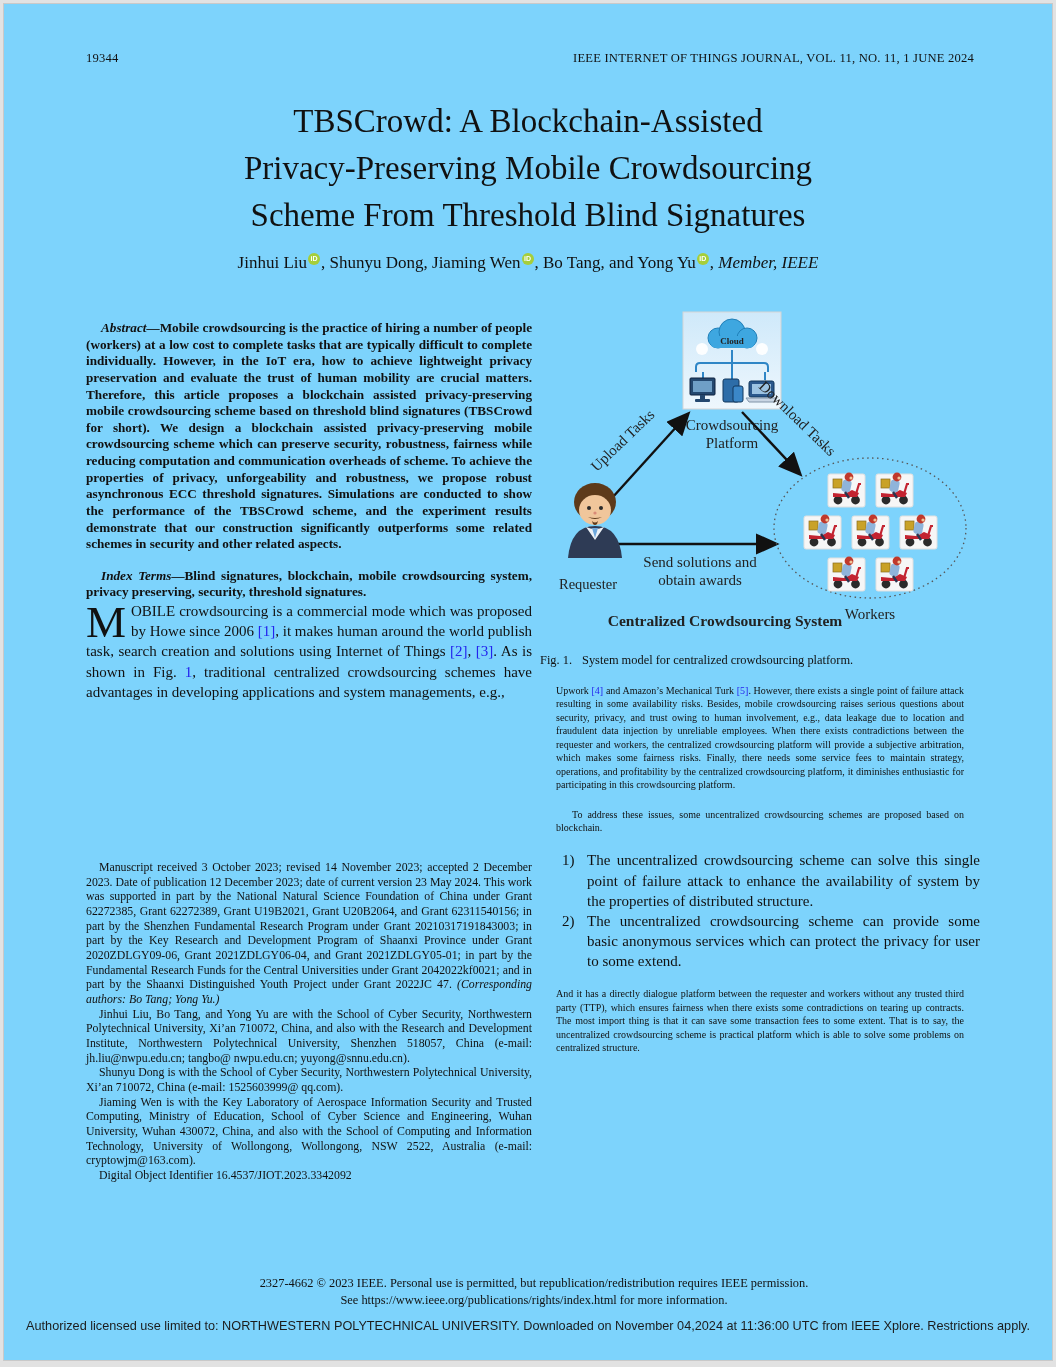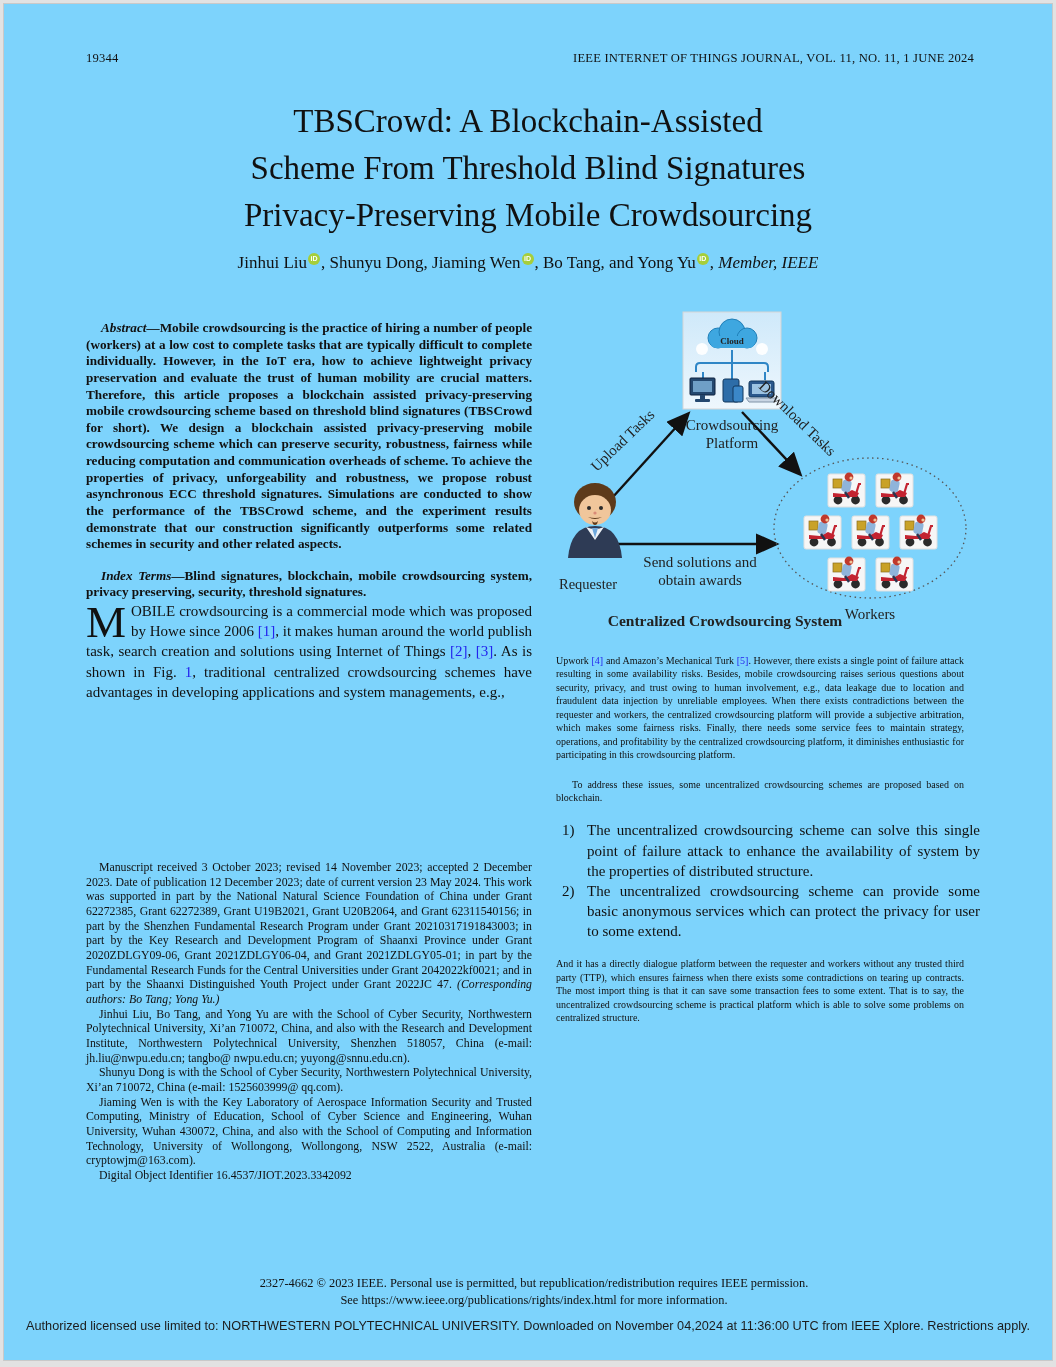--- a/index.html
+++ b/index.html
@@ -40,22 +40,22 @@
 
 <div class="page">
 
   <div class="hdr">
     <span>19344</span>
     <span>IEEE INTERNET OF THINGS JOURNAL, VOL. 11, NO. 11, 1 JUNE 2024</span>
   </div>
 
   <div class="title">
     <div>TBSCrowd: A Blockchain-Assisted</div>
+    <div>Privacy-Preserving Mobile Crowdsourcing</div>
     <div>Scheme From Threshold Blind Signatures</div>
-    <div>Privacy-Preserving Mobile Crowdsourcing</div>
   </div>
 
   <div class="authors">
     <span>Jinhui Liu</span><span class="orcid">iD</span><span>, Shunyu Dong, Jiaming Wen</span><span class="orcid">iD</span><span>, Bo Tang, and Yong Yu</span><span class="orcid">iD</span><span>, </span><span class="mi">Member, IEEE</span>
   </div>
 
   <div class="colL">
     <p class="abs" style="margin:0"><span class="lead">Abstract—</span><span>Mobile crowdsourcing is the practice of hiring a number of people (workers) at a low cost to complete tasks that are typically difficult to complete individually. However, in the IoT era, how to achieve lightweight privacy preservation and evaluate the trust of human mobility are crucial matters. Therefore, this article proposes a blockchain assisted privacy-preserving mobile crowdsourcing scheme based on threshold blind signatures (TBSCrowd for short). We design a blockchain assisted privacy-preserving mobile crowdsourcing scheme which can preserve security, robustness, fairness while reducing computation and communication overheads of scheme. To achieve the properties of privacy, unforgeability and robustness, we propose robust asynchronous ECC threshold signatures. Simulations are conducted to show the performance of the TBSCrowd scheme, and the experiment results demonstrate that our construction significantly outperforms some related schemes in security and other related aspects.</span></p>
     <p class="idx" style="margin-bottom:0"><span class="lead">Index Terms—</span><span>Blind signatures, blockchain, mobile crowdsourcing system, privacy preserving, security, threshold signatures.</span></p>
     <p class="body-p intro" style="margin:0"><span class="dropcap">M</span><span>OBILE crowdsourcing is a commercial mode which was proposed by Howe since 2006 </span><a class="cite">[1]</a><span>, it makes human around the world publish task, search creation and solutions using Internet of Things </span><a class="cite">[2]</a><span>, </span><a class="cite">[3]</a><span>. As is shown in Fig. </span><a class="cite">1</a><span>, traditional centralized crowdsourcing schemes have advantages in developing applications and system managements, e.g.,</span></p>
@@ -160,20 +160,21 @@
         <use href="#sc" x="330" y="226"></use>
         <use href="#sc" x="378" y="226"></use>
         <use href="#sc" x="306" y="268"></use>
         <use href="#sc" x="354" y="268"></use>
         <text x="330" y="313" text-anchor="middle" font-size="15">Workers</text>
 
         <text x="185" y="320" text-anchor="middle" font-size="15.5" font-weight="bold">Centralized Crowdsourcing System</text>
       </svg>
     </div>
 
+    <div class="figcap"><span>Fig. 1.</span><span class="sp"></span><span>System model for centralized crowdsourcing platform.</span></div>
 
     <p class="rc-p rc1"><span>Upwork </span><a class="cite">[4]</a><span> and Amazon’s Mechanical Turk </span><a class="cite">[5]</a><span>. However, there exists a single point of failure attack resulting in some availability risks. Besides, mobile crowdsourcing raises serious questions about security, privacy, and trust owing to human involvement, e.g., data leakage due to location and fraudulent data injection by unreliable employees. When there exists contradictions between the requester and workers, the centralized crowdsourcing platform will provide a subjective arbitration, which makes some fairness risks. Finally, there needs some service fees to maintain strategy, operations, and profitability by the centralized crowdsourcing platform, it diminishes enthusiastic for participating in this crowdsourcing platform.</span></p>
 
     <p class="rc-p ind">To address these issues, some uncentralized crowdsourcing schemes are proposed based on blockchain.</p>
 
     <div class="li"><span class="num">1)</span><span>The uncentralized crowdsourcing scheme can solve this single point of failure attack to enhance the availability of system by the properties of distributed structure.</span></div>
     <div class="li"><span class="num">2)</span><span>The uncentralized crowdsourcing scheme can provide some basic anonymous services which can protect the privacy for user to some extend.</span></div>
 
     <p class="rc-p">And it has a directly dialogue platform between the requester and workers without any trusted third party (TTP), which ensures fairness when there exists some contradictions on tearing up contracts. The most import thing is that it can save some transaction fees to some extent. That is to say, the uncentralized crowdsourcing scheme is practical platform which is able to solve some problems on centralized structure.</p>
   </div>

